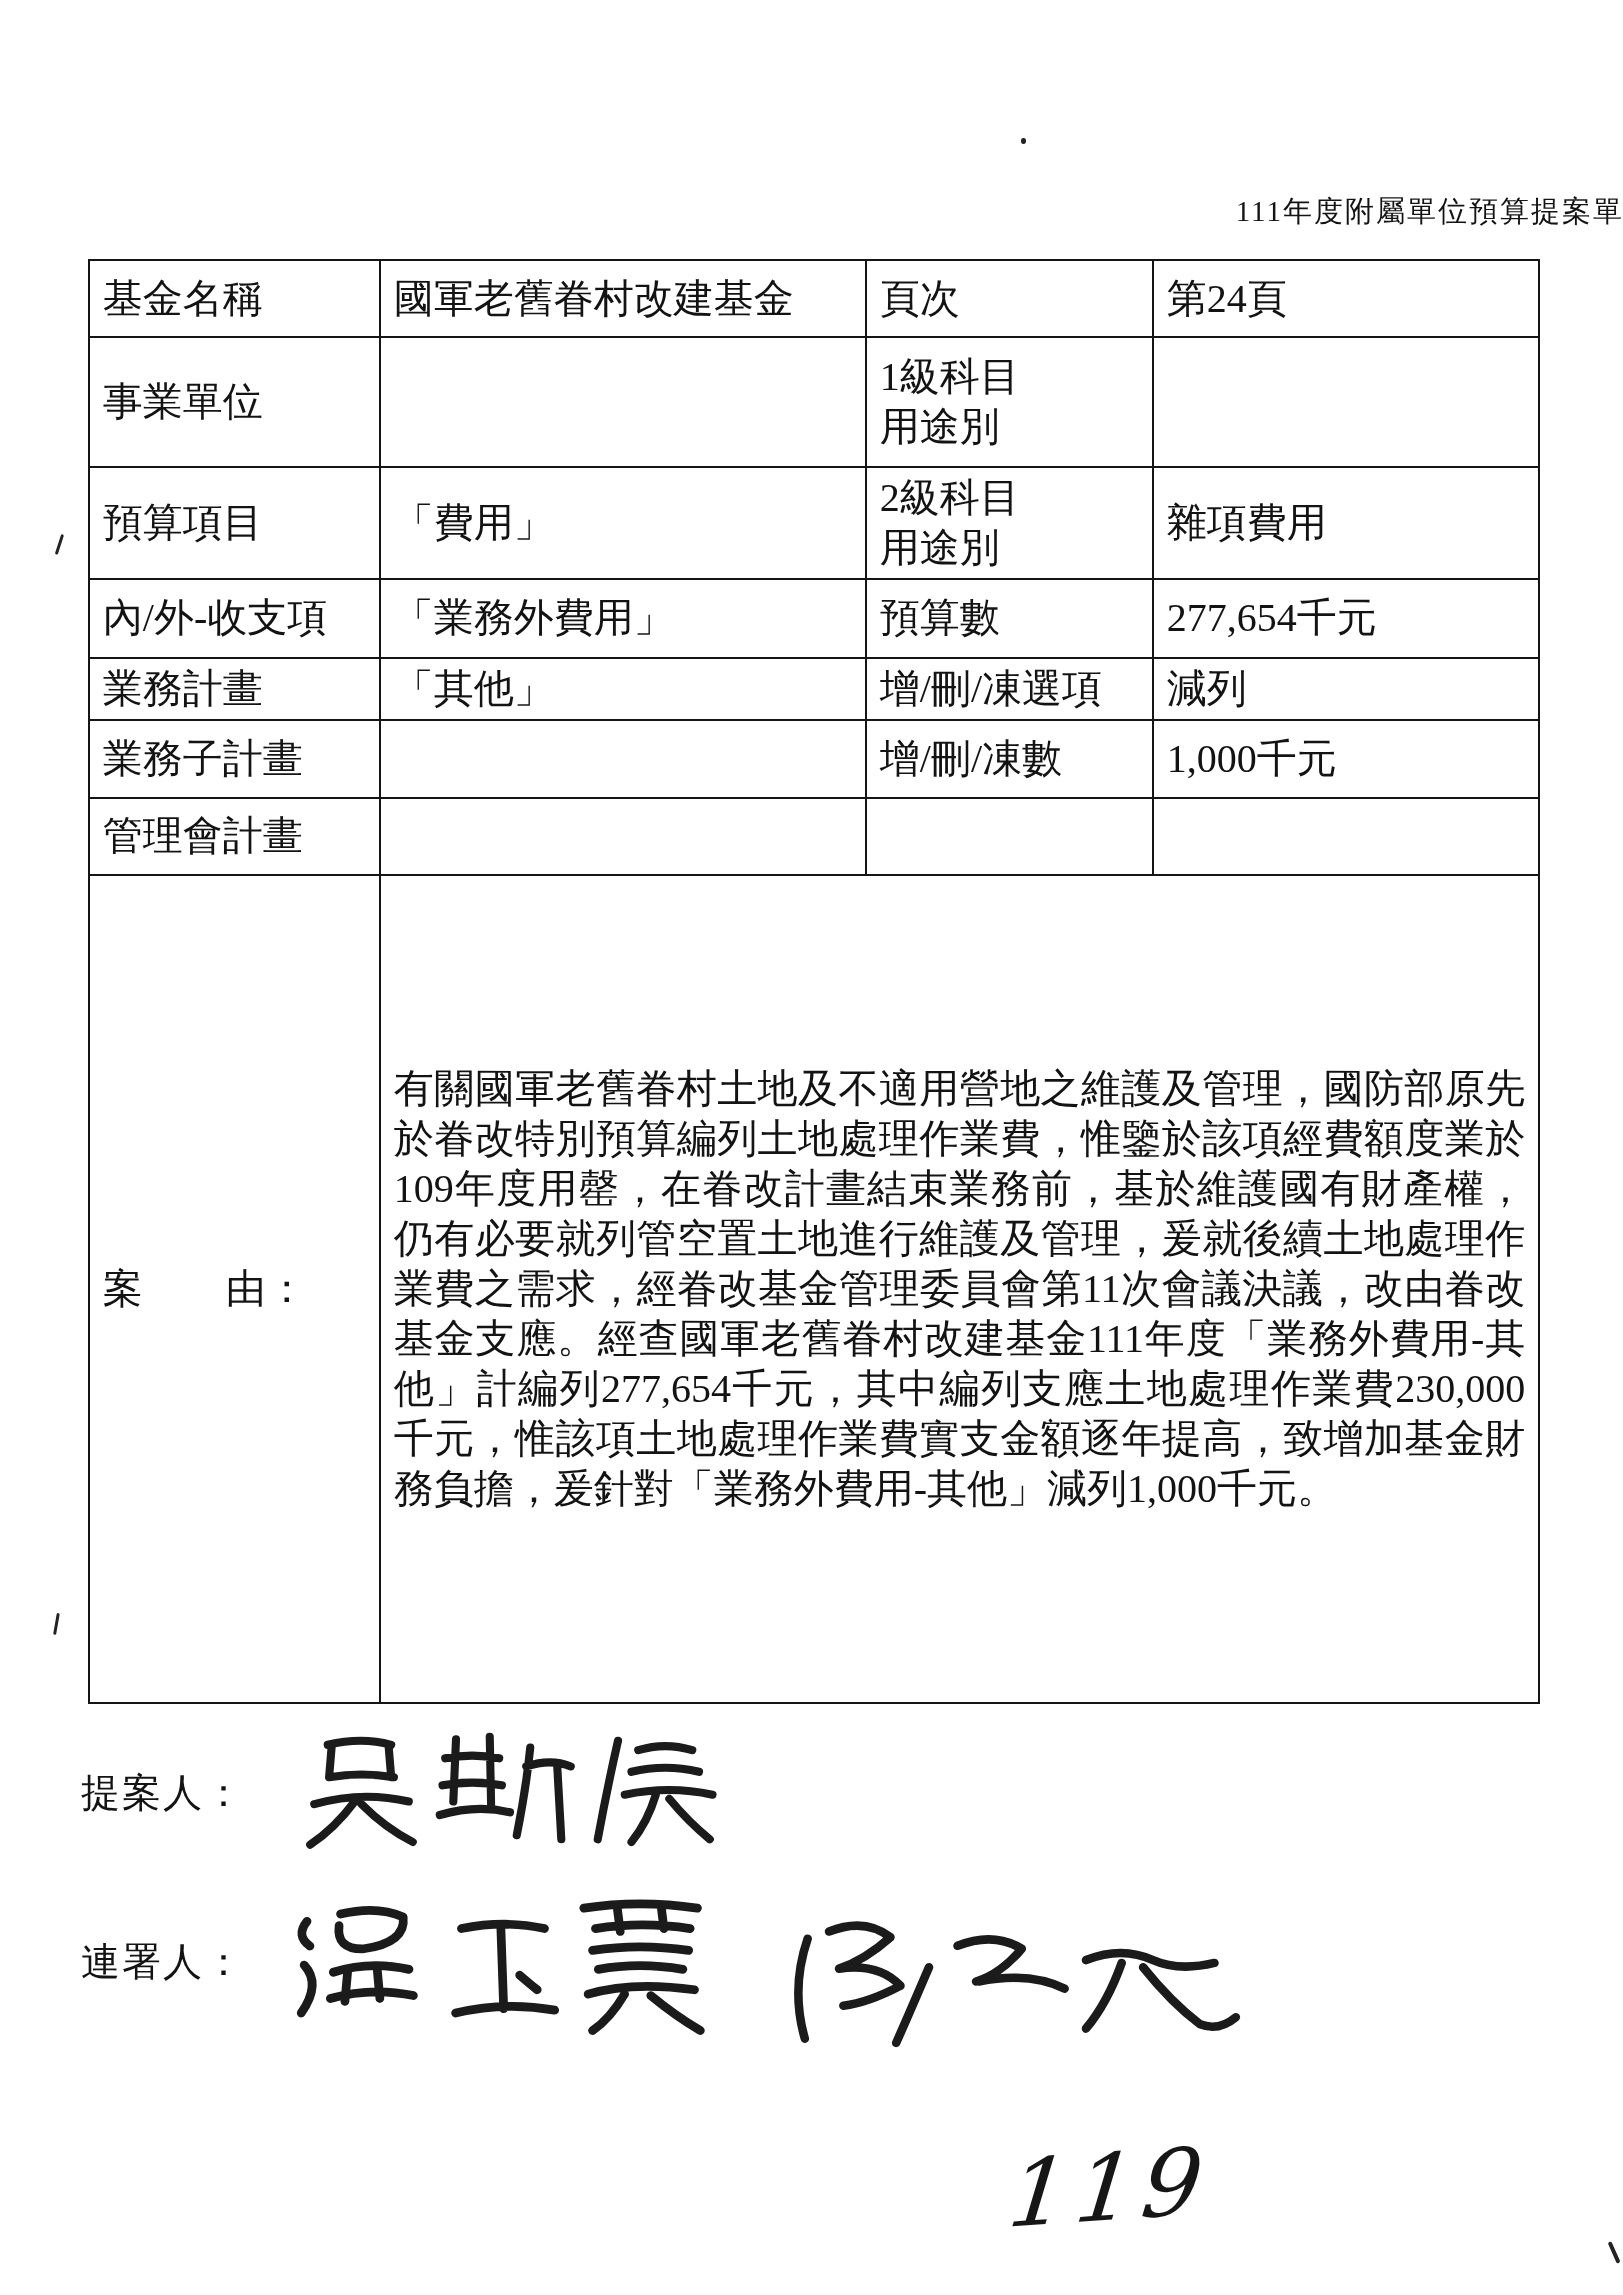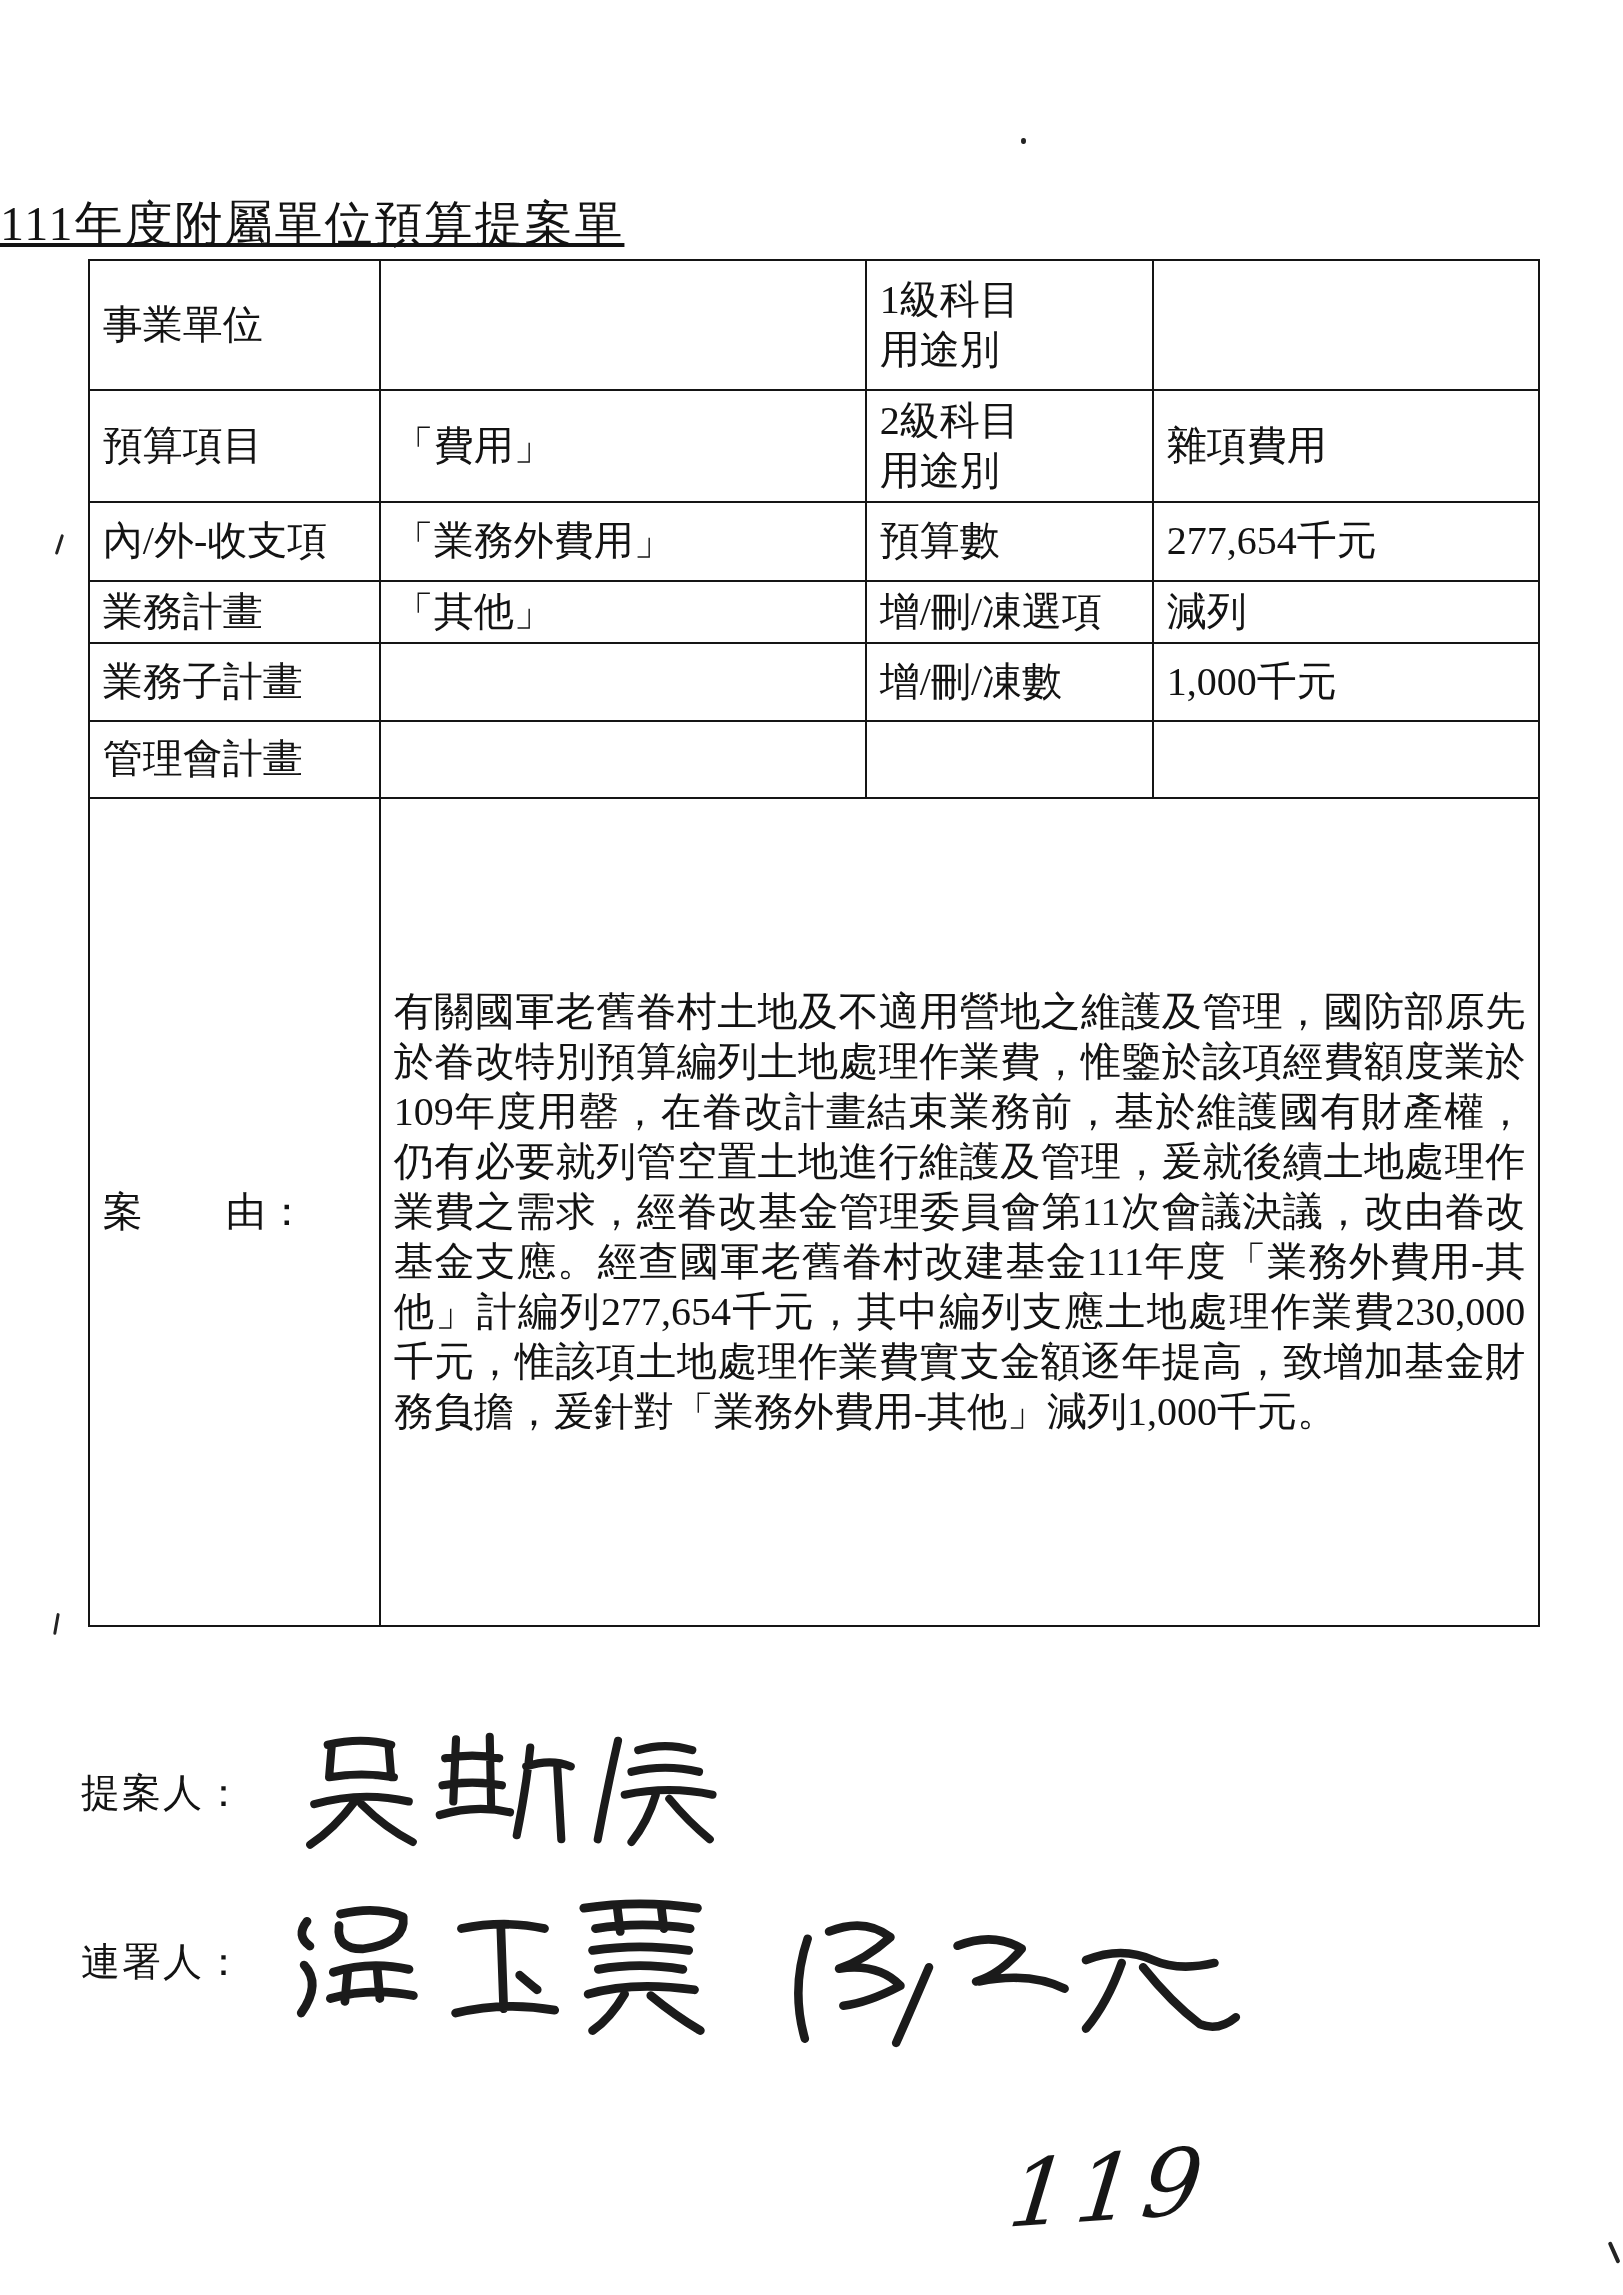--- a/index.html
+++ b/index.html
@@ -11,25 +11,24 @@
     background:#ffffff;
     font-family:"Liberation Serif","DejaVu Serif",serif;
     color:#131313;
     overflow:hidden;
   }
   .doc-title {
     position:absolute;
     top:192px;
     left:0;
     width:100%;
-    text-align:left;
-    font-size:48px;
+    text-align:right;
+    font-size:29px;
     letter-spacing:2px;
     white-space:nowrap;
-    text-decoration:underline;
   }
   table.form {
     position:absolute;
     left:88px;
     top:259px;
     width:1449px;
     border-collapse:collapse;
     table-layout:fixed;
   }
   table.form td {
@@ -89,20 +88,26 @@
   <div class="doc-title">111年度附屬單位預算提案單</div>
 
   <table class="form">
     <colgroup>
       <col style="width:291px">
       <col style="width:486px">
       <col style="width:287px">
       <col style="width:386px">
     </colgroup>
     <tbody>
+      <tr style="height:77px">
+        <td>基金名稱</td>
+        <td>國軍老舊眷村改建基金</td>
+        <td>頁次</td>
+        <td>第24頁</td>
+      </tr>
       <tr style="height:130px">
         <td>事業單位</td>
         <td></td>
         <td>1級科目
 用途別</td>
         <td></td>
       </tr>
       <tr style="height:103px">
         <td>預算項目</td>
         <td>「費用」</td>

